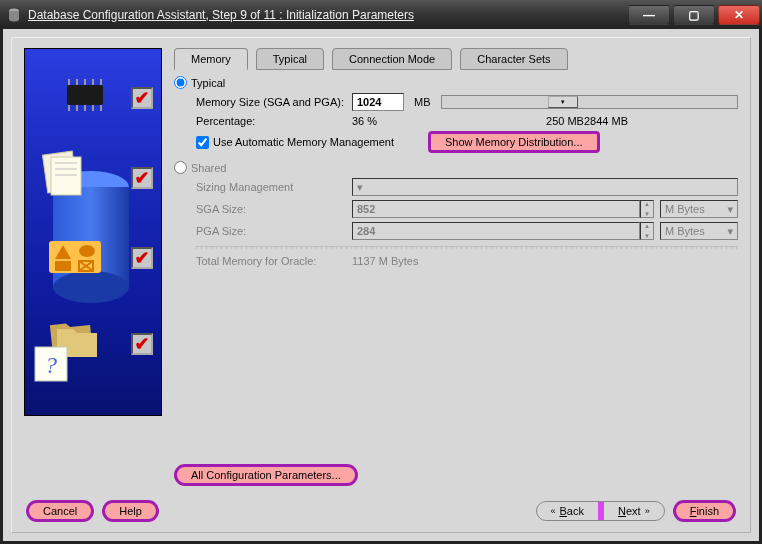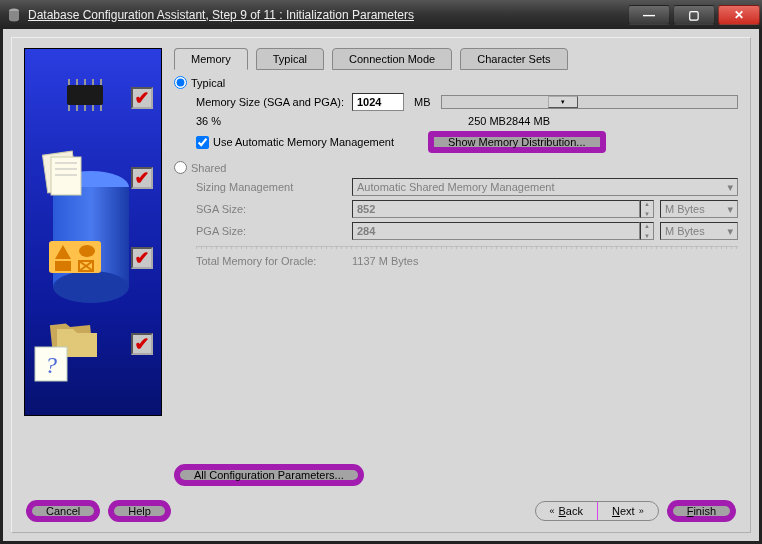--- a/index.html
+++ b/index.html
@@ -131,23 +131,23 @@
     background: #fff;
     padding: 0 4px;
     font-size: 11px;
     font-family: inherit;
     font-weight: bold;
   }
   .textbox.readonly { background: #d7d7d7; color: #808080; }
   .btn {
     height: 22px;
     padding: 0 14px;
-    border: 6px solid #a21caf;
+    border: 3px solid #a21caf;
     border-radius: 11px;
-    background: #a3a3a3;
+    background: #fca5a5;
     font-size: 11px;
     display: inline-flex;
     align-items: center;
     cursor: default;
   }
   .slider-track {
     position: relative;
     height: 14px;
     flex: 1;
     border: 1px solid #888;
@@ -200,21 +200,21 @@
     border: 1px solid #888;
     border-radius: 12px;
     overflow: hidden;
   }
   .nav-group > div {
     padding: 3px 14px;
     display: flex; align-items: center;
     gap: 4px;
     font-size: 11px;
   }
-  .nav-group > div + div { border-left: 1px solid #d946ef; text-align: right; }
+  .nav-group > div + div { border-left: 6px solid #d946ef; text-align: right; }
   .under { text-decoration: underline; }
   .caret { font-size: 9px; }
 </style>
 </head>
 <body>
 
 <div class="window">
   <div class="titlebar">
     <span class="titlebar-icon">
       <svg width="12" height="14" viewBox="0 0 12 14">
@@ -331,20 +331,21 @@
                 <span class="field-col1">Memory Size (SGA and PGA):</span>
                 <input class="textbox" style="width: 52px;" value="1024">
                 <span style="margin:0 10px">MB</span>
                 <div style="flex:1">
                   <div class="slider-track">
                     <div class="slider-thumb">▾</div>
                   </div>
                 </div>
               </div>
               <div class="field-row">
+                <span class="field-col1">Percentage:</span>
                 <span style="width:52px">36 %</span>
                 <span style="margin-left:32px;flex:1">
                   <span class="slider-labels">
                     <span>250 MB</span>
                     <span>2844 MB</span>
                   </span>
                 </span>
               </div>
               <div class="field-row">
                 <input type="checkbox" checked="" style="">
@@ -355,21 +356,20 @@
             </div>
 
             <div class="row" style="margin-top:8px">
               <input type="radio" style="">
               <span class="label gray-label">Shared</span>
             </div>
             <div class="indent1">
               <div class="field-row">
                 <span class="field-col1 gray-label">Sizing Management</span>
                 <div class="disabled-select" style="flex:1">
-                  <span>Automatic Shared Memory Management</span>
                   <span>▾</span>
                 </div>
               </div>
               <div class="field-row">
                 <span class="field-col1 gray-label">SGA Size:</span>
                 <input class="textbox readonly" readonly="" style="flex: 1 1 0%;" value="852">
                 <div class="spin">
                     <span>▲</span>
                     <span>▼</span>
                   </div>

